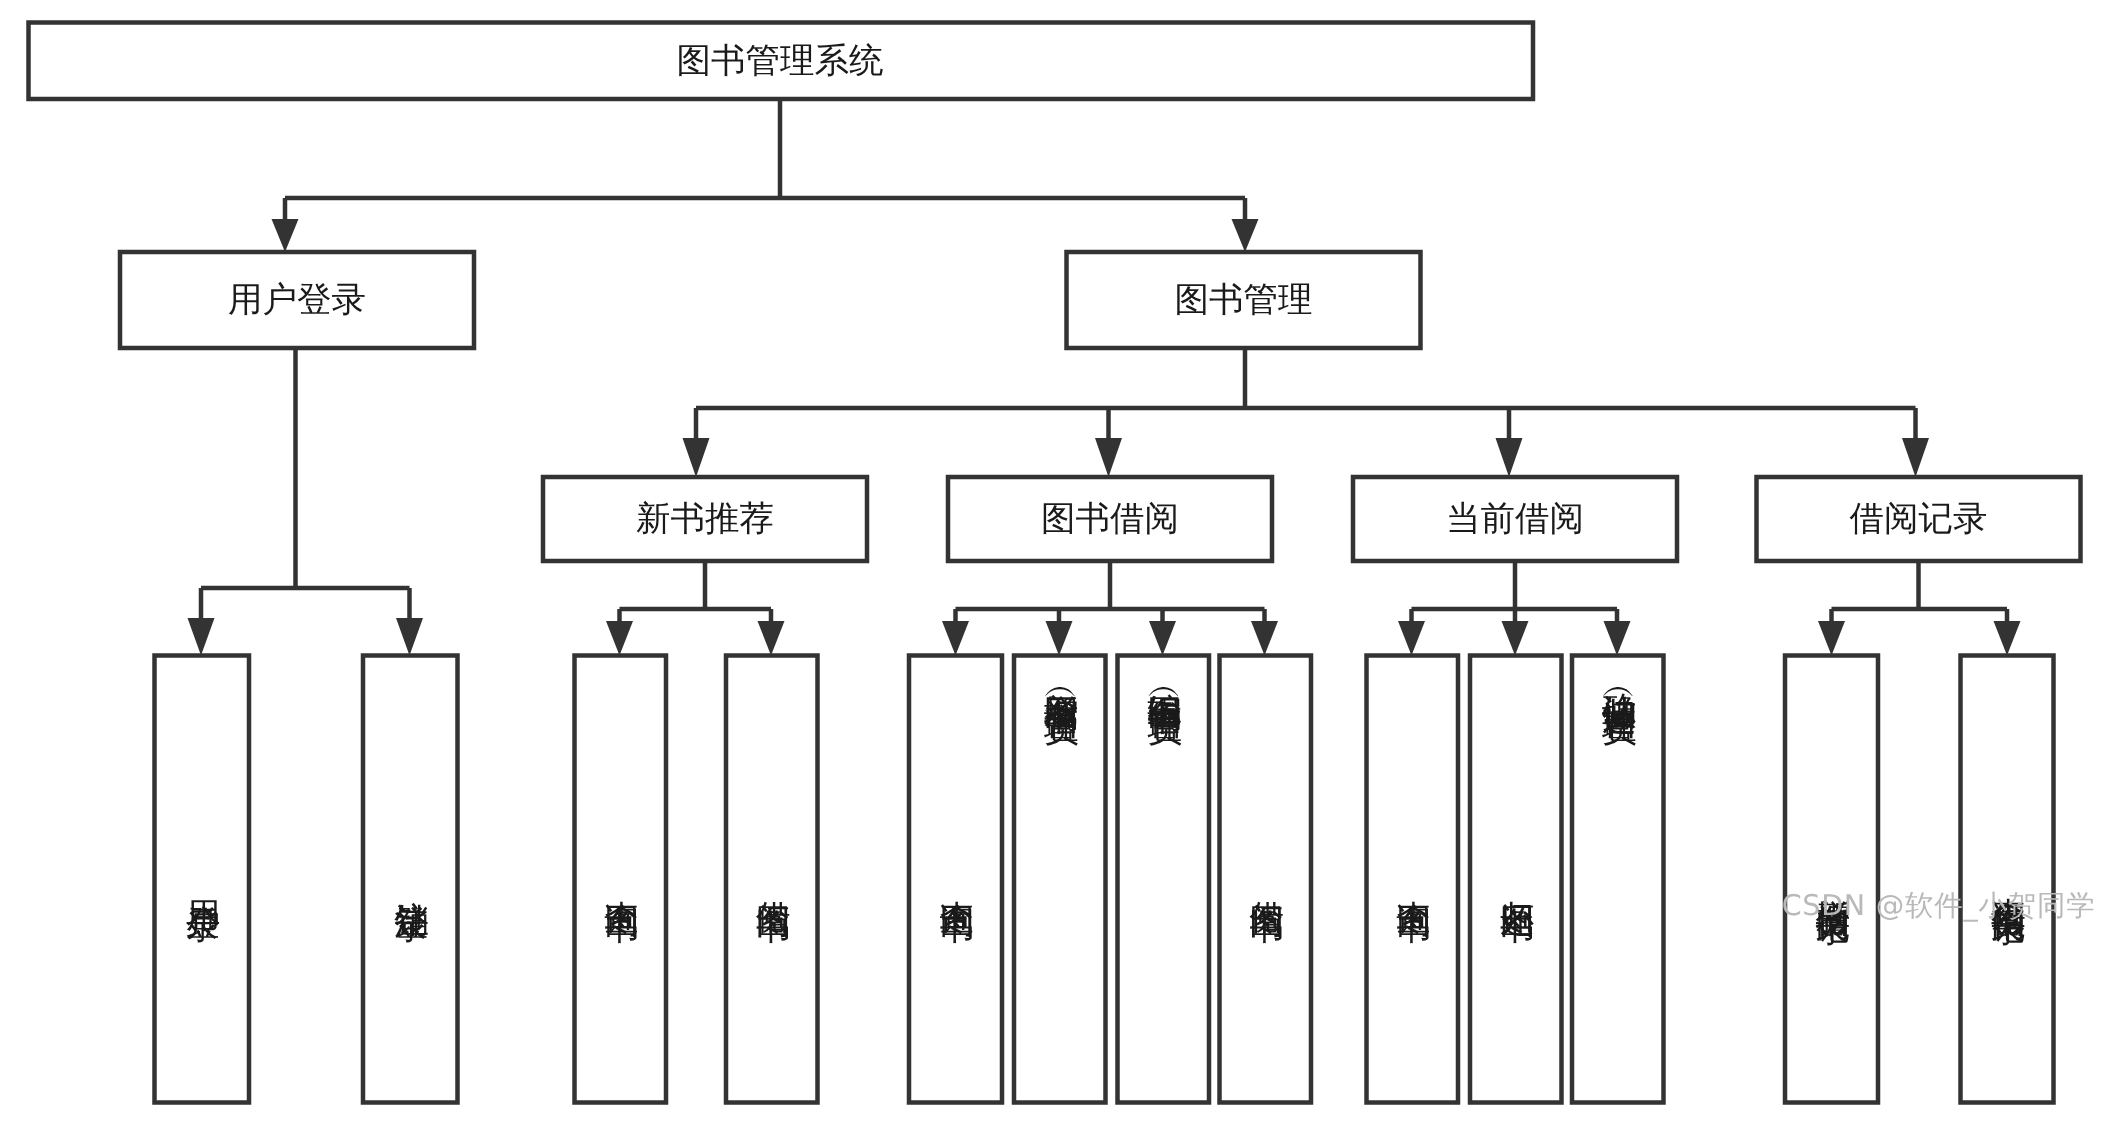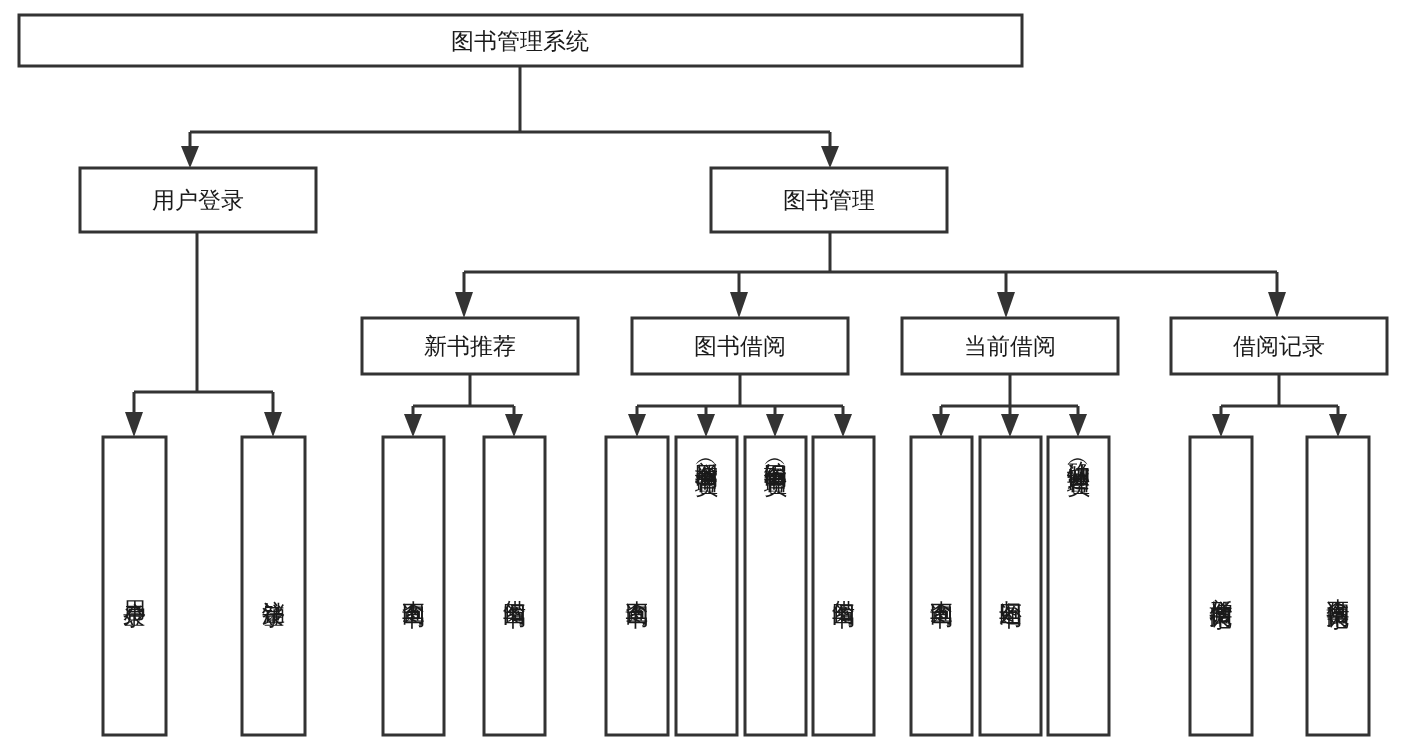--- a/index.html
+++ b/index.html
@@ -256,14 +256,15 @@
   </div>
 
   <div class="vlabel-wrap" style="left:1190px; top:437px; width:62px; height:298px;">
     <span class="node-label-vertical">新增借阅记录</span>
   </div>
 
   <div class="vlabel-wrap" style="left:1307px; top:437px; width:62px; height:298px;">
     <span class="node-label-vertical">查询借阅记录</span>
   </div>
 
+  <div id="watermark">CSDN @软件_小贺同学</div>
 
 </div>
 
 </body></html>

